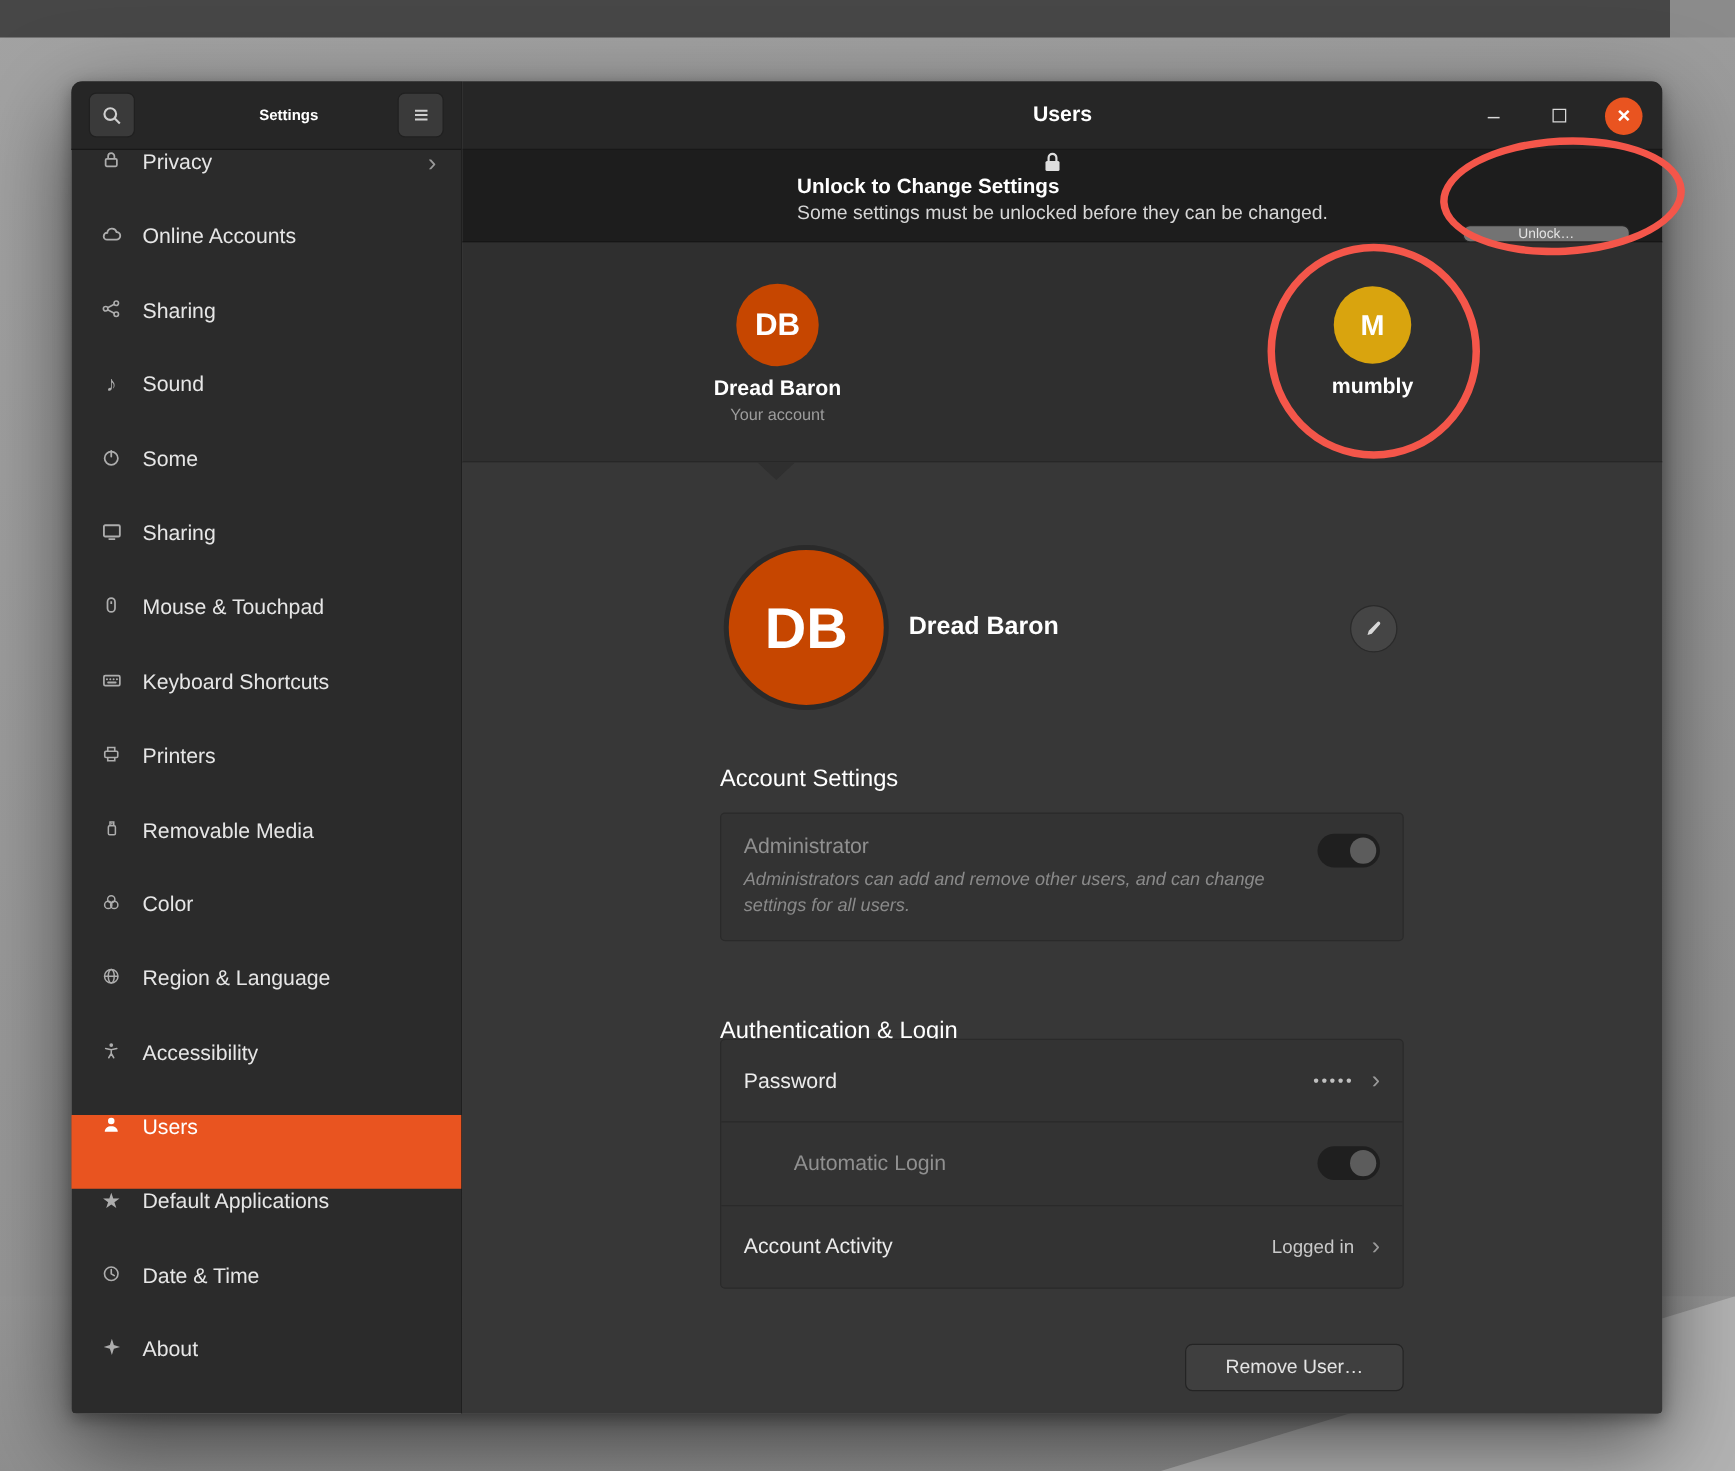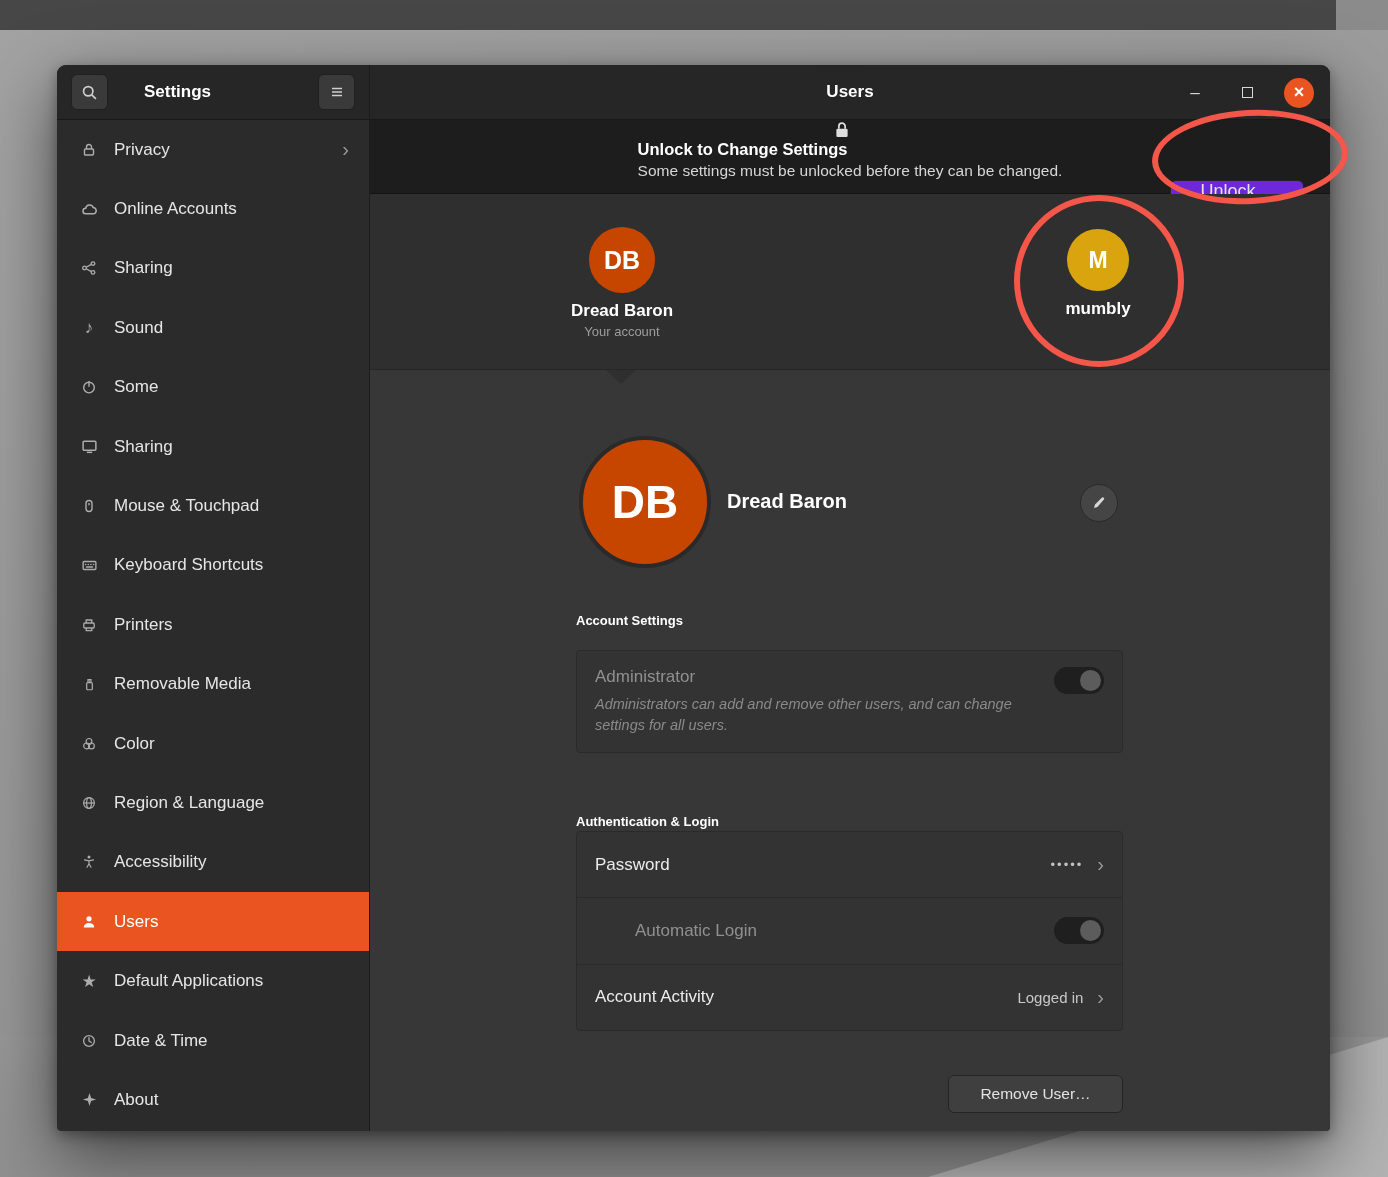--- a/index.html
+++ b/index.html
@@ -18,24 +18,24 @@
   .window { position:absolute; left:57px; top:65px; width:1273px; height:1066px;
     border-radius:9px 9px 4px 4px; overflow:hidden; display:flex;
     box-shadow:0 24px 70px rgba(0,0,0,.55), 0 4px 14px rgba(0,0,0,.35); }
 
   
   .sidebar { width:313px; height:100%; background:#2b2b2b; border-right:1px solid #1c1c1c; display:flex; flex-direction:column; }
   .sidebar-header { height:55px; background:#262626; border-bottom:1px solid #181818;
     display:flex; align-items:center; padding:0 14px; flex:none; }
   .hbtn { width:37px; height:36px; border-radius:6px; background:#3a3a3a; border:1px solid #202020;
     display:flex; align-items:center; justify-content:center; cursor:pointer; }
-  .sidebar-title { flex:1; text-align:left; color:#fff; font-weight:bold; font-size:17px;padding-left:36px; }
+  .sidebar-title { flex:1; text-align:center; color:#fff; font-weight:bold; font-size:12px;padding-left:36px; }
 
   .sidebar-list { flex:1; display:flex; flex-direction:column; }
-  .side-item { height:59.4px; display:flex; align-items:center; padding:0 20px 0 22px; color:#e6e6e6; font-size:17px; }
+  .side-item { height:59.4px; display:flex; align-items:flex-start; padding:0 20px 0 22px; color:#e6e6e6; font-size:17px; }
   .side-item .sicon { width:20px; display:flex; justify-content:center; color:#adadad; font-size:17px; }
   .side-item .slabel { margin-left:15px; }
   .side-item .schev { margin-left:auto; color:#9a9a9a; font-size:20px; }
   .side-item.selected { background:#e95420; color:#ffffff; }
   .side-item.selected .sicon { color:#fff; }
   svg.ic { display:block; }
 
   
   .main { position:relative; flex:1; height:100%; background:#373737; }
 
@@ -47,22 +47,22 @@
     color:#d8d8d8; font-size:17px; cursor:pointer; background:transparent; border:none; }
   .wc .maxbox { width:11px; height:11px; border:1.6px solid #d8d8d8; display:block; }
   .wc.close { background:#e95420; color:#fff; font-size:18px; font-weight:bold; }
 
   
   .banner { position:absolute; left:0; top:55px; width:100%; height:74px; background:#1d1d1d;
     border-bottom:1px solid #141414; display:flex; align-items:center; padding:0 26px;flex-direction:column; }
   .banner-lock { margin-right:16px; display:flex; }
   .banner-title { color:#ffffff; font-weight:bold; font-size:16.5px; }
   .banner-sub { color:#d6d6d6; font-size:15.5px; margin-top:3px; }
-  .unlock-btn { margin-left:auto; width:134px; height:37px; background:#6d28d9; border:1px solid #242424;
-    border-radius:6px; color:#e3e3e3; font-size:18px; cursor:pointer; }
+  .unlock-btn { margin-left:auto; width:134px; height:37px; background:#737373; border:1px solid #242424;
+    border-radius:6px; color:#e3e3e3; font-size:11px; cursor:pointer; }
 
   
   .carousel { position:absolute; left:0; top:129px; width:100%; height:176px; background:#2f2f2f;
     border-bottom:1px solid #262626; }
   .cuser { position:absolute; width:220px; text-align:center; }
   .cuser-db { left:142px; top:0; }
   .cuser-m { left:618px; top:0; }
   .cavatar { margin:33px auto 0; width:66px; height:66px; border-radius:50%;
     display:flex; align-items:center; justify-content:center; color:#fff; font-weight:bold; }
   .cavatar.db { background:#c64600; font-size:25px; }
@@ -75,21 +75,21 @@
   .notch { position:absolute; left:236px; top:0; width:0; height:0;
     border-left:15px solid transparent; border-right:15px solid transparent; border-top:14px solid #2f2f2f; }
 
   .big-avatar { position:absolute; left:209px; top:66px; width:132px; height:132px; border-radius:50%;
     background:#c64600; border:4px solid #2a2a2a; display:flex; align-items:center; justify-content:center;
     color:#fff; font-weight:bold; font-size:46px; }
   .profile-name { position:absolute; left:357px; top:120px; color:#fff; font-weight:bold; font-size:20px; }
   .edit-btn { position:absolute; left:710px; top:114px; width:38px; height:38px; border-radius:50%;
     background:#454545; border:1px solid #2a2a2a; display:flex; align-items:center; justify-content:center; cursor:pointer; }
 
-  .sec-heading { position:absolute; color:#ffffff; font-weight:bold; font-size:13px; }
+  .sec-heading { position:absolute; color:#ffffff; font-weight:normal; font-size:19px; }
   .h-account { left:206px; top:243px; }
   .h-auth { left:206px; top:427px;margin-top:17px; }
 
   .card { position:absolute; left:206px; width:547px; background:#333333; border:1px solid #2a2a2a; border-radius:4px; }
   .admin-card { top:280px; height:103px; padding:16px 18px; }
   .admin-row { display:flex; align-items:flex-start; }
   .admin-label { color:#909090; font-size:17px; }
   .admin-desc { color:#8a8a8a; font-size:14.5px; line-height:1.45; width:420px;font-style:italic; }
 
   .toggle { margin-left:auto; width:50px; height:27px; border-radius:14px; background:#1f1f1f; position:relative; }

